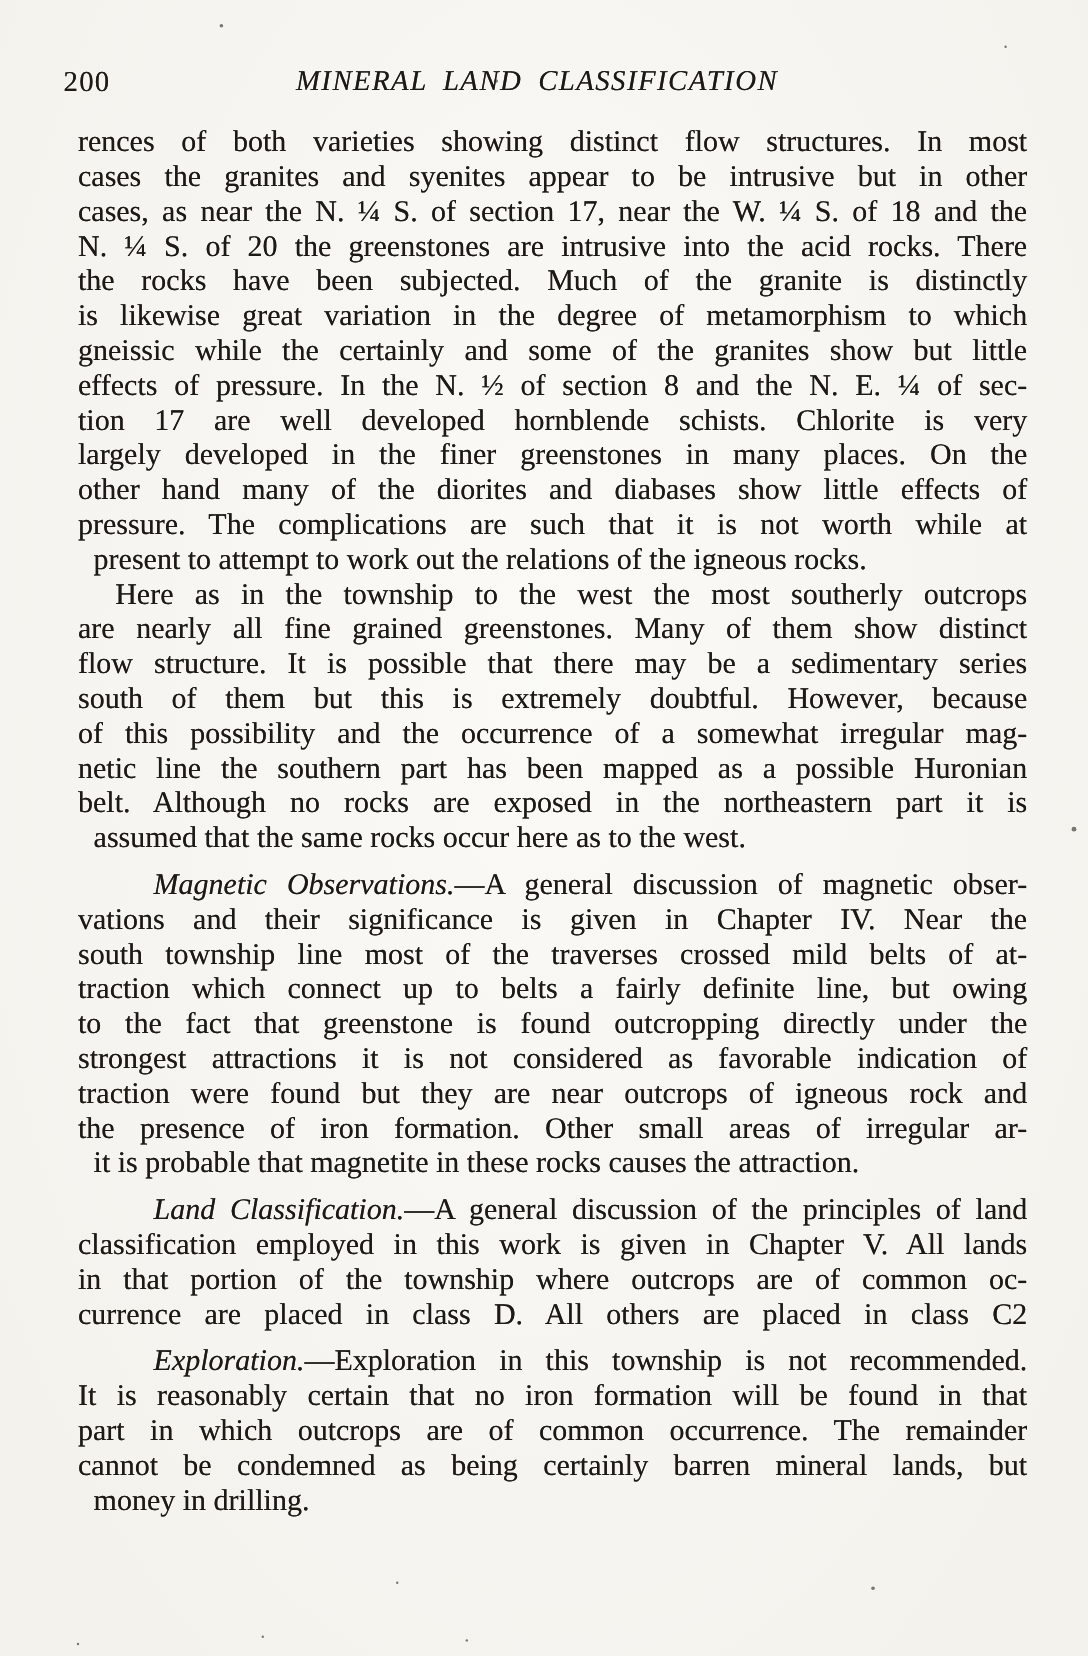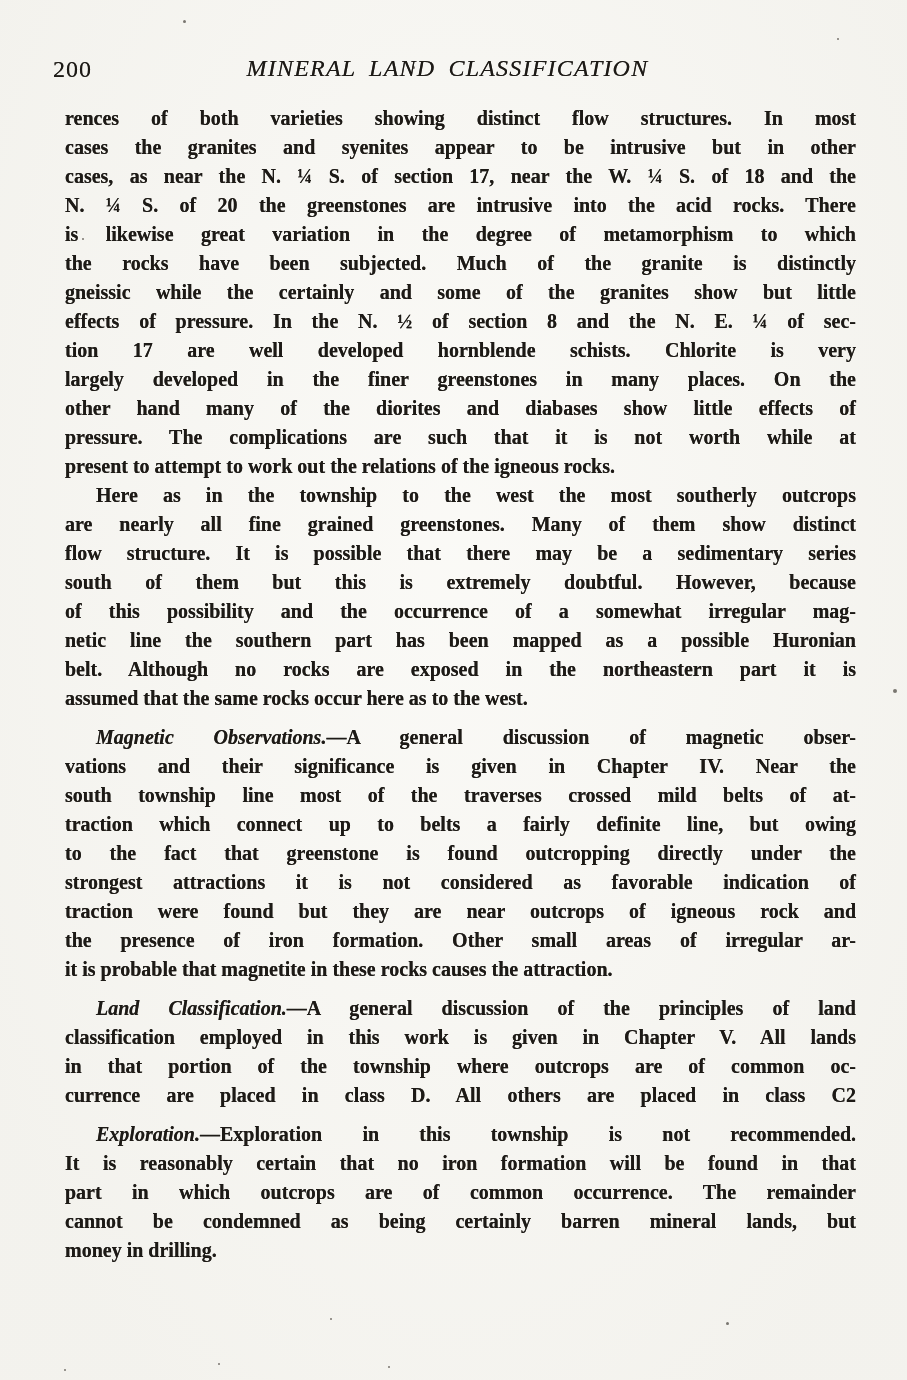--- a/index.html
+++ b/index.html
@@ -45,36 +45,35 @@
     text-align: center;
     font-style: italic;
     letter-spacing: 1.2px;
     word-spacing: 6px;
   }
   .page-body {
     position: absolute;
     left: 65px;
     width: 791px;
     top: 104px;
-    font-size: 20px;
+    font-size: 25px;
     line-height: 29px;
     text-shadow: 0 0 0.5px rgba(29,26,22,0.8);
-    font-weight: bold;
   }
   .para { margin: 0; }
   .para.spaced { margin-top: 10px; }
   .line {
     text-align: justify;
     text-align-last: justify;
     white-space: nowrap;
     white-space: normal;
   }
   .line.indent { text-indent: 31px; }
-  .line.last { text-align-last: left; }
-  .lead { font-style: italic; }
+  .line.last { text-align-last: left; margin-left: 13px; }
+  .lead { font-style: italic; margin-left: 32px; }
   .speck {
     position: absolute;
     background: rgba(45,40,34,0.62);
     border-radius: 50%;
   }
 </style>
 </head>
 <body>
 
 <div class="page">
@@ -83,22 +82,22 @@
     <span class="page-number">200</span>
     <span class="running-header">MINERAL LAND CLASSIFICATION</span>
   </header>
 
   <main class="page-body">
       <div class="para">
         <div class="line">rences of both varieties showing distinct flow structures. In most</div>
         <div class="line">cases the granites and syenites appear to be intrusive but in other</div>
         <div class="line">cases, as near the N. ¼ S. of section 17, near the W. ¼ S. of 18 and the</div>
         <div class="line">N. ¼ S. of 20 the greenstones are intrusive into the acid rocks. There</div>
+        <div class="line">the rocks have been subjected. Much of the granite is distinctly</div>
         <div class="line">is likewise great variation in the degree of metamorphism to which</div>
-        <div class="line">the rocks have been subjected. Much of the granite is distinctly</div>
         <div class="line">gneissic while the certainly and some of the granites show but little</div>
         <div class="line">effects of pressure. In the N. ½ of section 8 and the N. E. ¼ of sec-</div>
         <div class="line">tion 17 are well developed hornblende schists. Chlorite is very</div>
         <div class="line">largely developed in the finer greenstones in many places. On the</div>
         <div class="line">other hand many of the diorites and diabases show little effects of</div>
         <div class="line">pressure. The complications are such that it is not worth while at</div>
         <div class="line last">present to attempt to work out the relations of the igneous rocks.</div>
       </div>
       <div class="para">
         <div class="line indent">Here as in the township to the west the most southerly outcrops</div>

